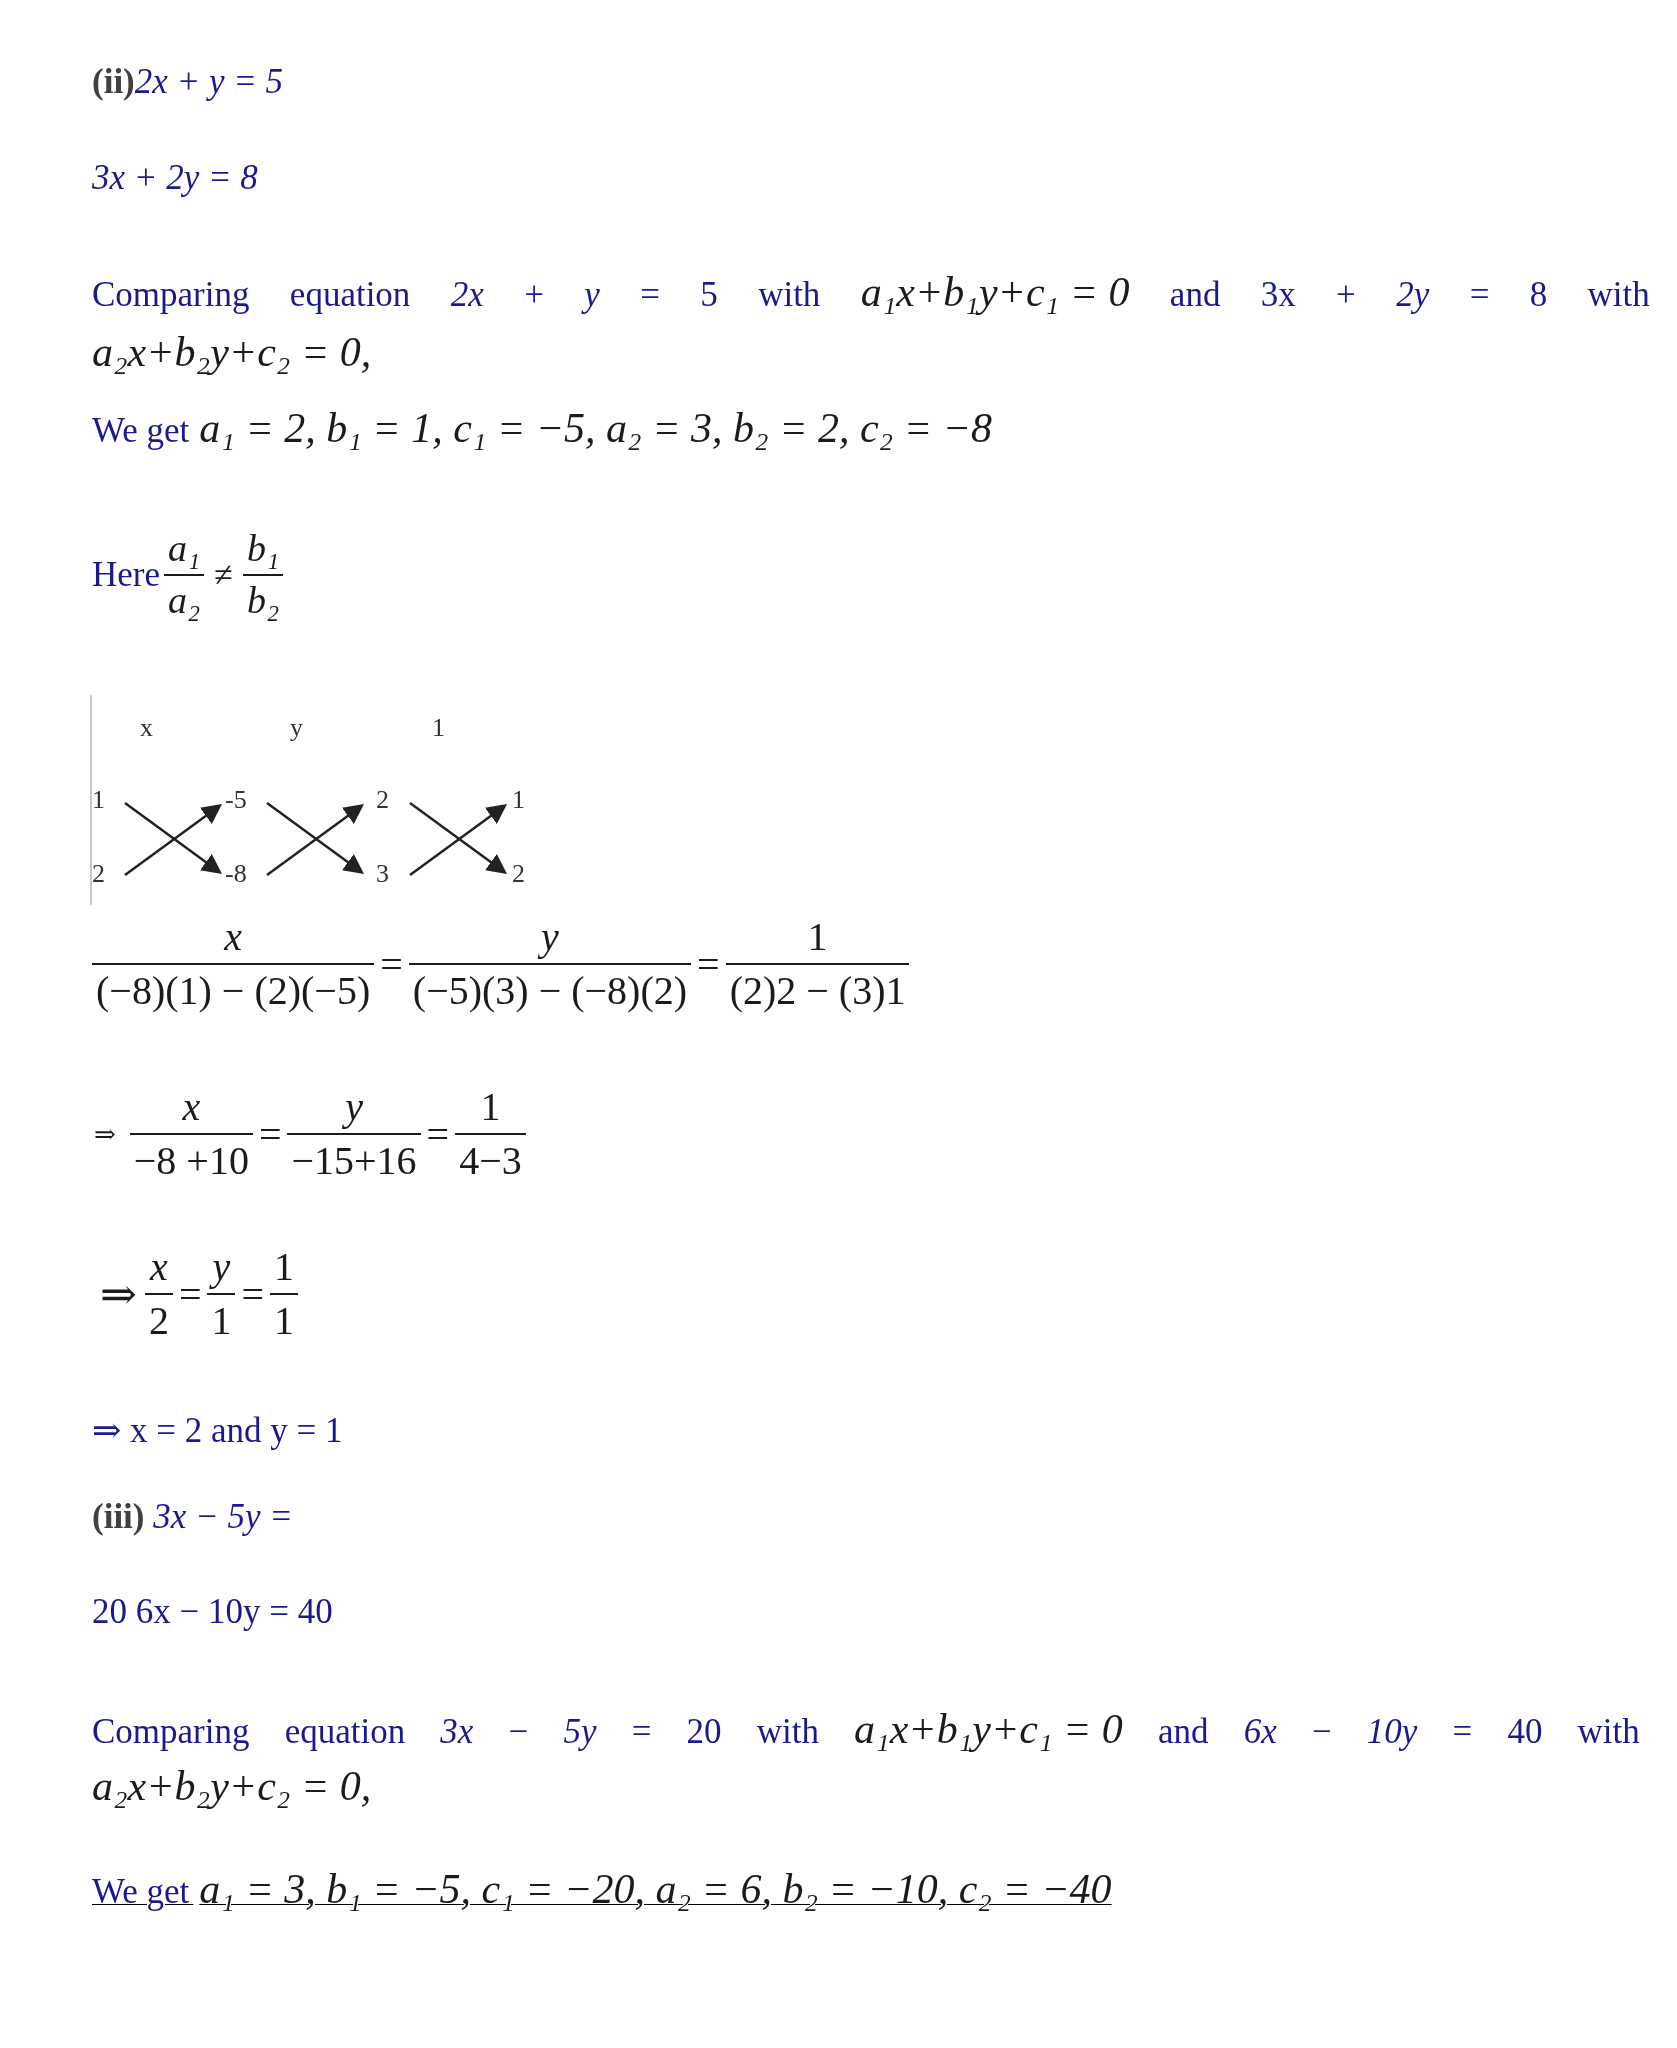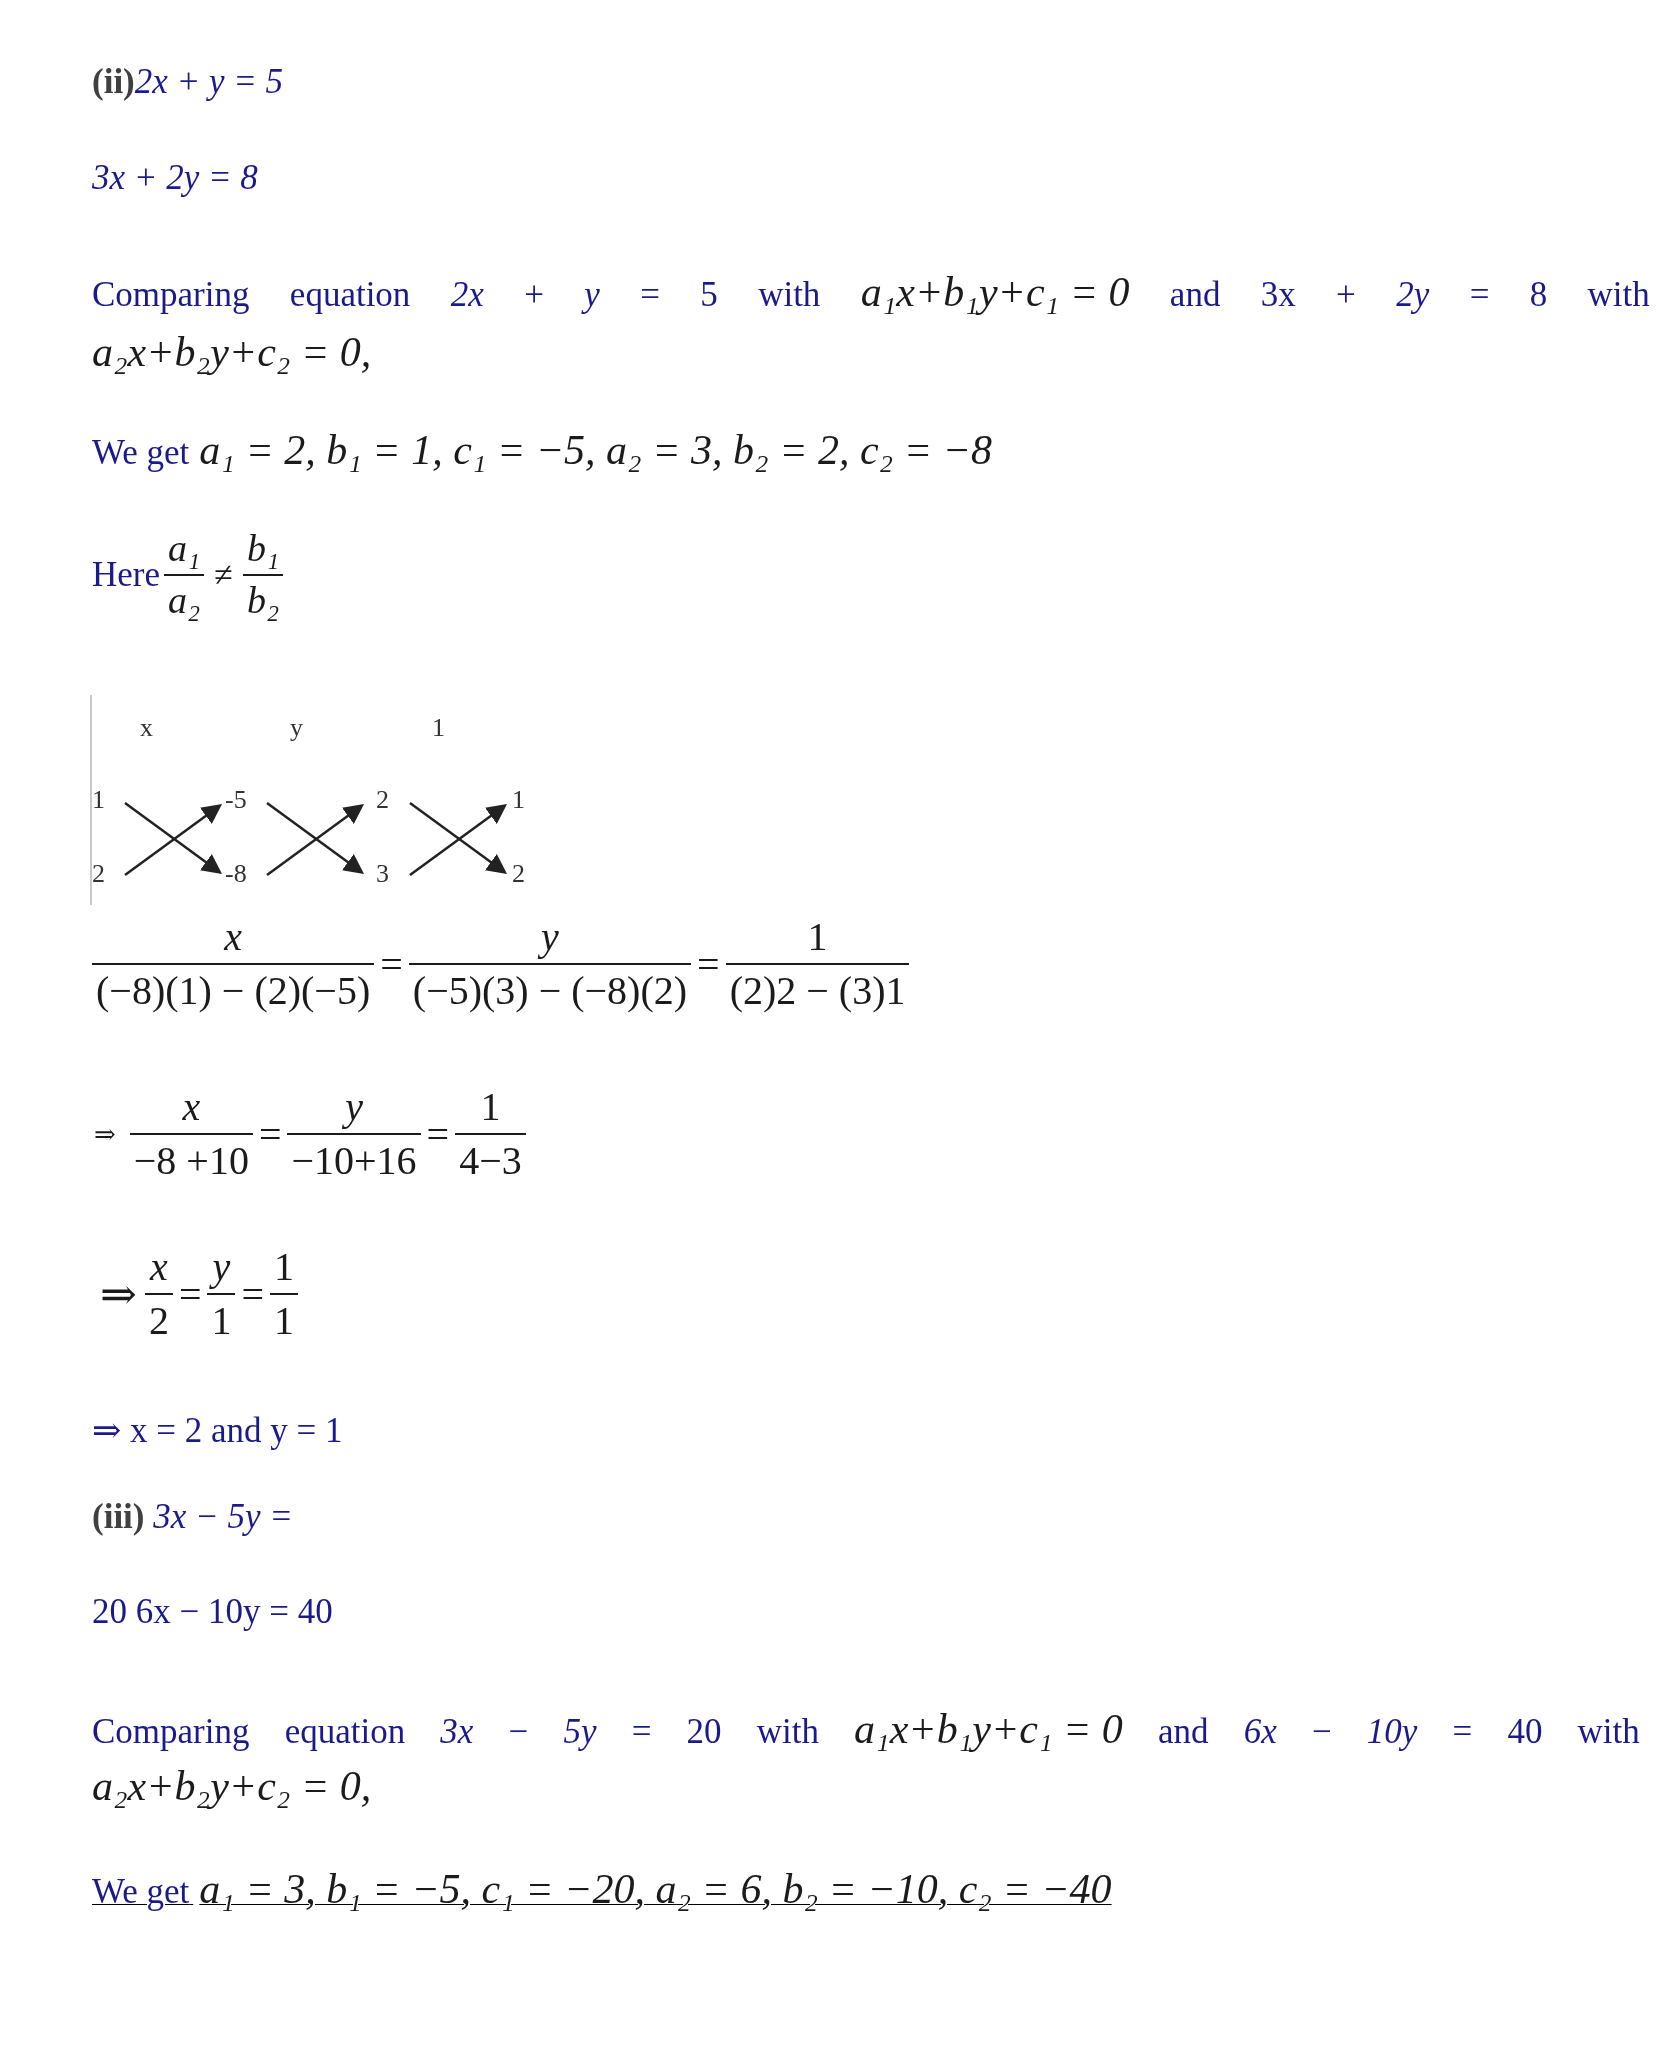--- a/index.html
+++ b/index.html
@@ -38,21 +38,21 @@
   <span>and</span>
   <span>3x</span>
   <span>+</span>
   <span class="it">2y</span>
   <span>=</span>
   <span>8</span>
   <span>with</span>
 </div>
 <div class="abs mathbig it" style="left:92px; top:328px;">a₂x+b₂y+c₂ = 0,</div>
 
-<div class="abs" style="left:92px; top:426px;">
+<div class="abs" style="left:92px; top:404px;">
   <span class="txt blue">We get</span>
   <span class="mathbig it" style="margin-left:6px;">a₁ = 2, b₁ = 1, c₁ = −5, a₂ = 3, b₂ = 2, c₂ = −8</span>
 </div>
 
 <div class="abs" style="left:92px; top:528px;">
   <span class="txt blue" style="vertical-align:middle;">Here</span>
   <span class="frac mathbig it" style="font-size:38px;">
     <span class="num">a₁</span>
     <span class="bar"></span>
     <span class="den">a₂</span>
@@ -114,21 +114,21 @@
 </div>
 
 <div class="abs mathbig" style="left:88px; top:1085px; font-size:40px;">
   <span class="eq" style="font-size:26px; margin-right:14px;">⇒</span><span class="frac">
     <span class="num it">x</span>
     <span class="bar"></span>
     <span class="den">−8 +10</span>
   </span><span class="eq">=</span><span class="frac">
     <span class="num it">y</span>
     <span class="bar"></span>
-    <span class="den">−10+16</span>
+    <span class="den">−15+16</span>
   </span><span class="eq">=</span><span class="frac">
     <span class="num">1</span>
     <span class="bar"></span>
     <span class="den">4−3</span>
   </span>
 </div>
 
 <div class="abs mathbig" style="left:94px; top:1245px; font-size:40px;">
   <span class="eq" style="font-size:44px; margin-right:8px;">⇒</span><span class="frac">
     <span class="num it">x</span>

